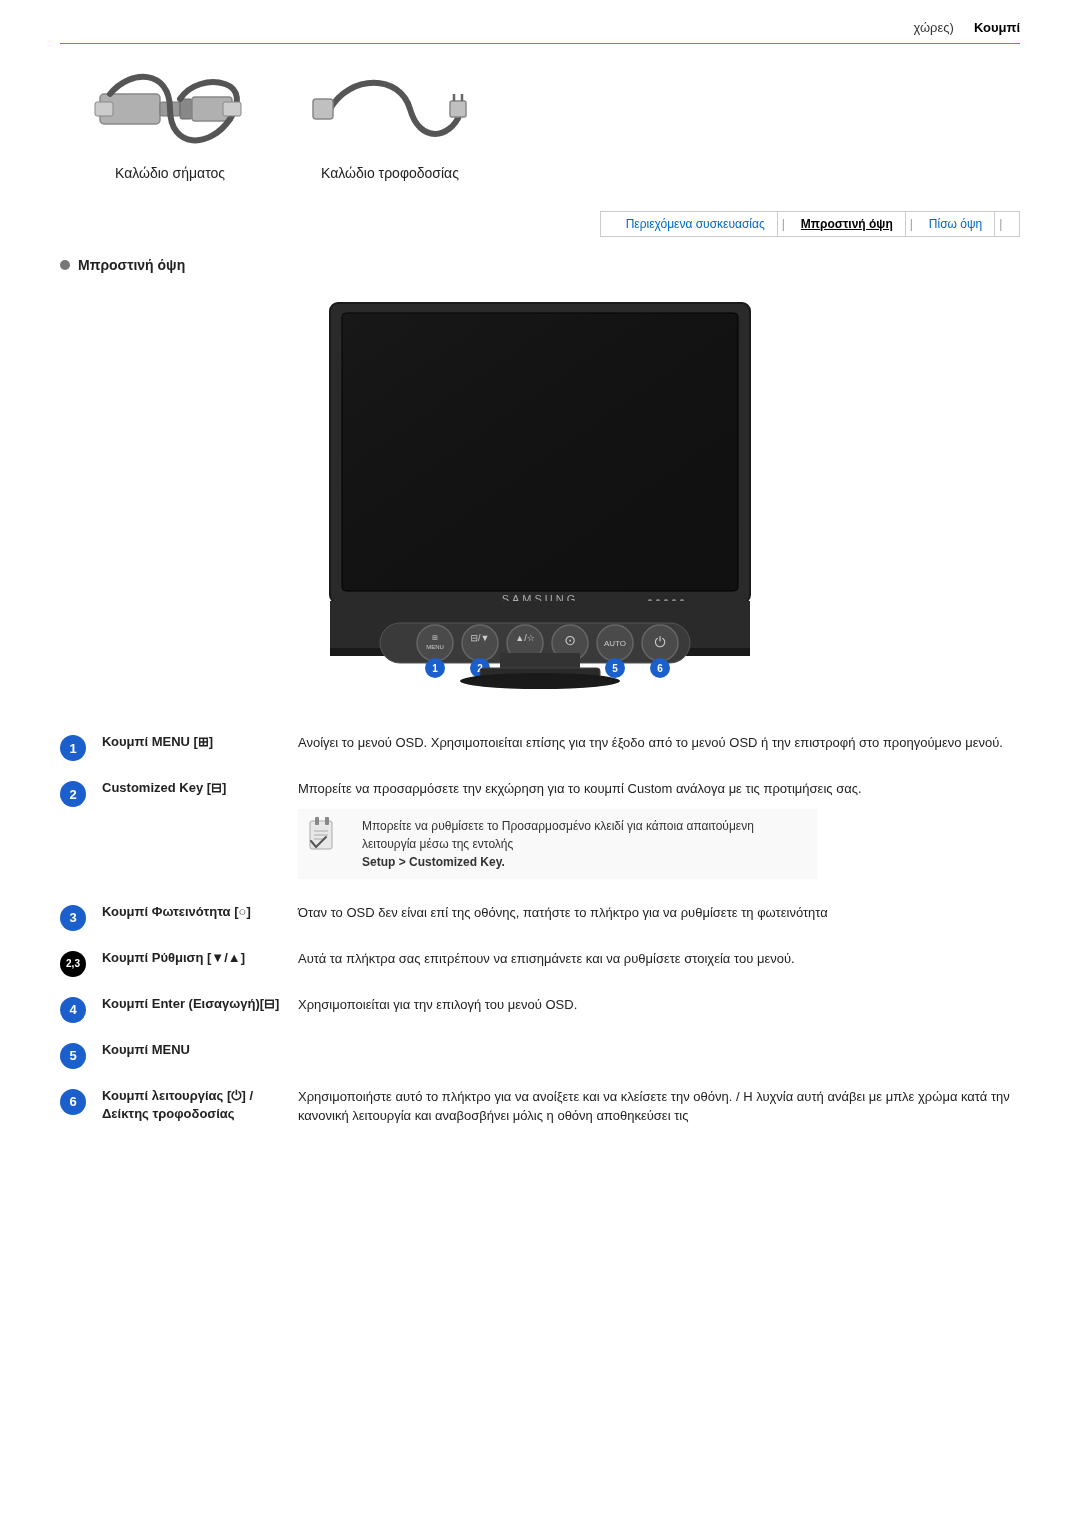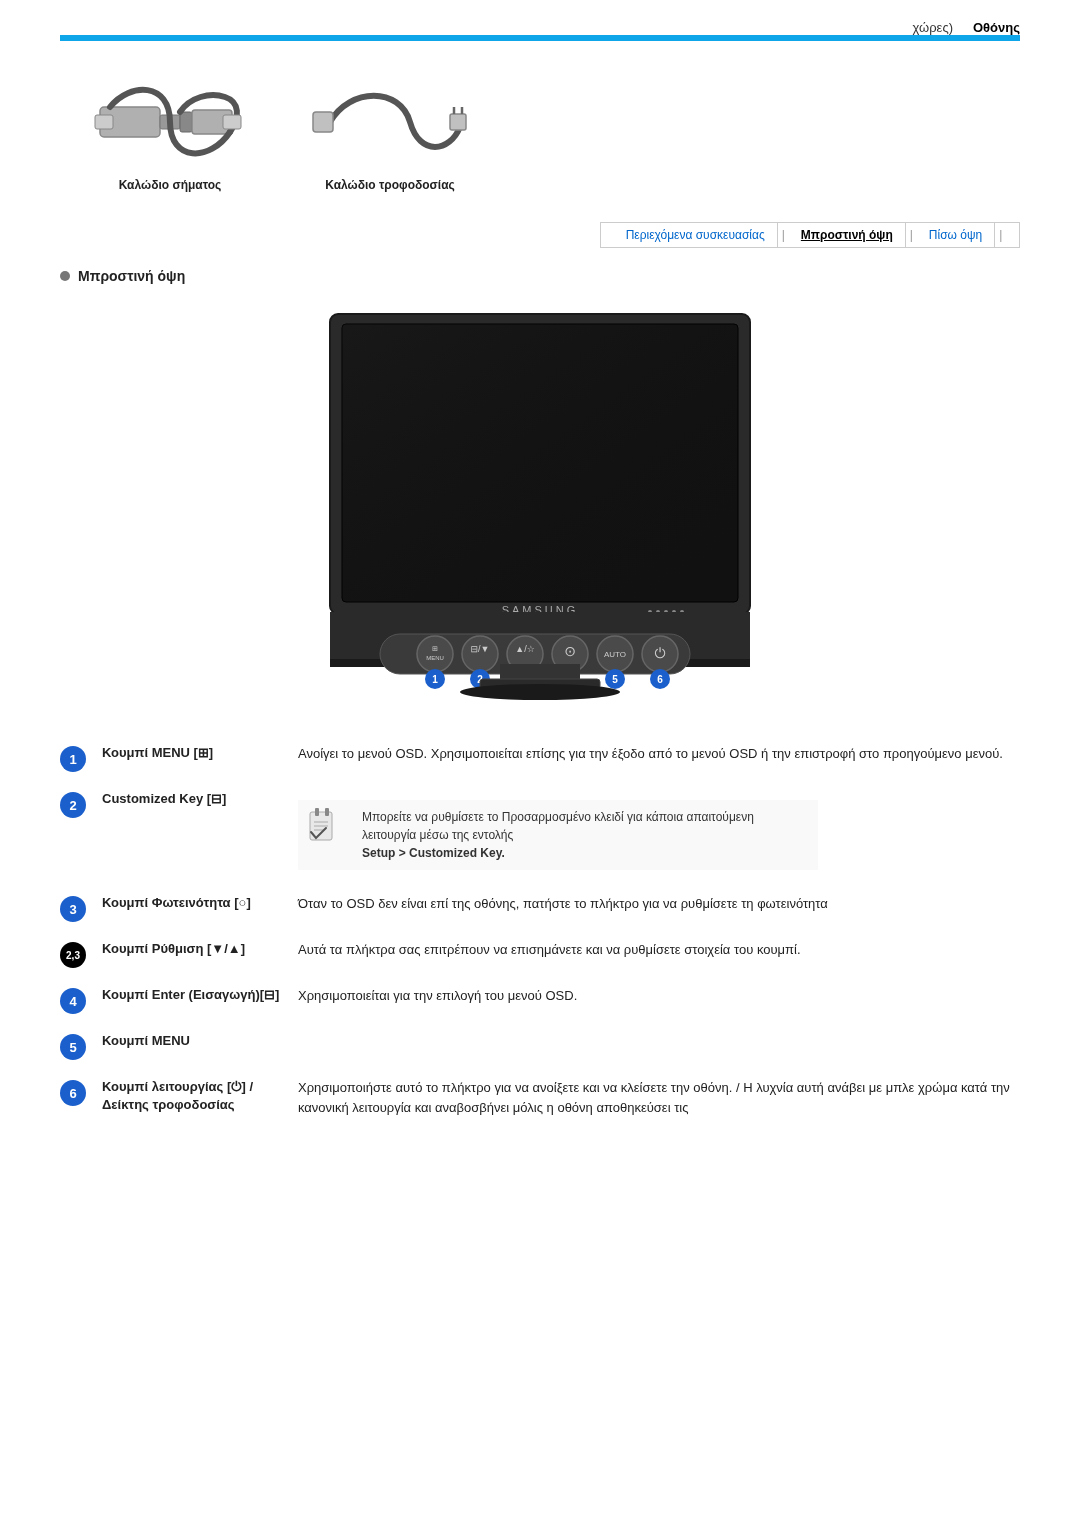--- a/index.html
+++ b/index.html
@@ -16,22 +16,23 @@
     .page-container {
       width: 1080px;
       padding: 20px 60px 40px 60px;
     }
 
     
     .header-row {
       display: flex;
       justify-content: flex-end;
       align-items: center;
-      border-bottom: 6px solid #0ea5e9;
-      margin-bottom: 36px;
+      border-bottom: 1px solid #0ea5e9;
+      padding-bottom: 8px;
+      margin-bottom: 20px;
     }
     .header-spaces {
       margin-right: 20px;
       color: #333;
       font-size: 13px;
     }
     .header-monitor {
       font-weight: bold;
       font-size: 13px;
       color: #000;
@@ -69,22 +70,22 @@
     }
     .cable-item {
       display: flex;
       flex-direction: column;
       align-items: center;
     }
     .cable-svg-container {
       margin-bottom: 8px;
     }
     .cable-label {
-      font-size: 12px;
-      font-weight: bold;
+      font-size: 14px;
+      font-weight: normal;
       text-align: left;
     }
 
     
     .tab-nav {
       display: flex;
       justify-content: center;
       align-items: center;
       border: 1px solid #ccc;
       width: 420px;
@@ -211,21 +212,21 @@
       font-weight: bold;
     }
   </style>
 </head>
 <body>
 
 <div class="page-container">
 
   <div class="header-row">
     <span class="header-spaces">χώρες)</span>
-    <span class="header-monitor">Οθόνης</span>
+    <span class="header-monitor">Κουμπί</span>
   </div>
 
   <div class="section-cable">
     <div class="cable-images-row">
 
       <div class="cable-item">
         <div class="cable-svg-container">
           <svg width="160" height="90" viewBox="0 0 160 90">
 
             <rect x="10" y="30" width="60" height="30" rx="4" fill="#b0b0b0" stroke="#888" stroke-width="1.5"></rect>
@@ -354,20 +355,21 @@
         Ανοίγει το μενού OSD. Χρησιμοποιείται επίσης για την έξοδο από το μενού OSD ή την επιστροφή στο προηγούμενο μενού.
       </div>
     </div>
 
     <div class="btn-desc-row">
       <div class="btn-number-badge badge-blue">2</div>
       <div class="btn-name-col">
         <span class="btn-name">Customized Key [⊟]</span>
       </div>
       <div class="btn-desc-col">
+        <div>Μπορείτε να προσαρμόσετε την εκχώρηση για το κουμπί Custom ανάλογα με τις προτιμήσεις σας.</div>
 
         <div class="note-box" style="margin-left:0; margin-top:10px;">
           <div class="note-icon">
             <svg width="32" height="36" viewBox="0 0 32 36">
 
               <rect x="4" y="4" width="22" height="28" rx="2" fill="#e8e8e8" stroke="#aaa" stroke-width="1"></rect>
               <rect x="9" y="0" width="4" height="8" rx="1" fill="#888"></rect>
               <rect x="19" y="0" width="4" height="8" rx="1" fill="#888"></rect>
               <line x1="8" y1="14" x2="22" y2="14" stroke="#aaa" stroke-width="1"></line>
               <line x1="8" y1="18" x2="22" y2="18" stroke="#aaa" stroke-width="1"></line>
@@ -393,21 +395,21 @@
         Όταν το OSD δεν είναι επί της οθόνης, πατήστε το πλήκτρο για να ρυθμίσετε τη φωτεινότητα
       </div>
     </div>
 
     <div class="btn-desc-row">
       <div class="badge-23-inner" style="background:#000000; border-radius:50%; width:26px; height:26px; display:flex; align-items:center; justify-content:center; color:#fff; font-size:10px; font-weight:bold; flex-shrink:0; margin-top:2px;">2,3</div>
       <div class="btn-name-col">
         <span class="btn-name">Κουμπί Ρύθμιση [▼/▲]</span>
       </div>
       <div class="btn-desc-col">
-        Αυτά τα πλήκτρα σας επιτρέπουν να επισημάνετε και να ρυθμίσετε στοιχεία του κουμπί.
+        Αυτά τα πλήκτρα σας επιτρέπουν να επισημάνετε και να ρυθμίσετε στοιχεία του μενού.
       </div>
     </div>
 
     <div class="btn-desc-row">
       <div class="btn-number-badge badge-blue">4</div>
       <div class="btn-name-col">
         <span class="btn-name">Κουμπί Enter (Εισαγωγή)[⊟]</span>
       </div>
       <div class="btn-desc-col">
         Χρησιμοποιείται για την επιλογή του μενού OSD.

